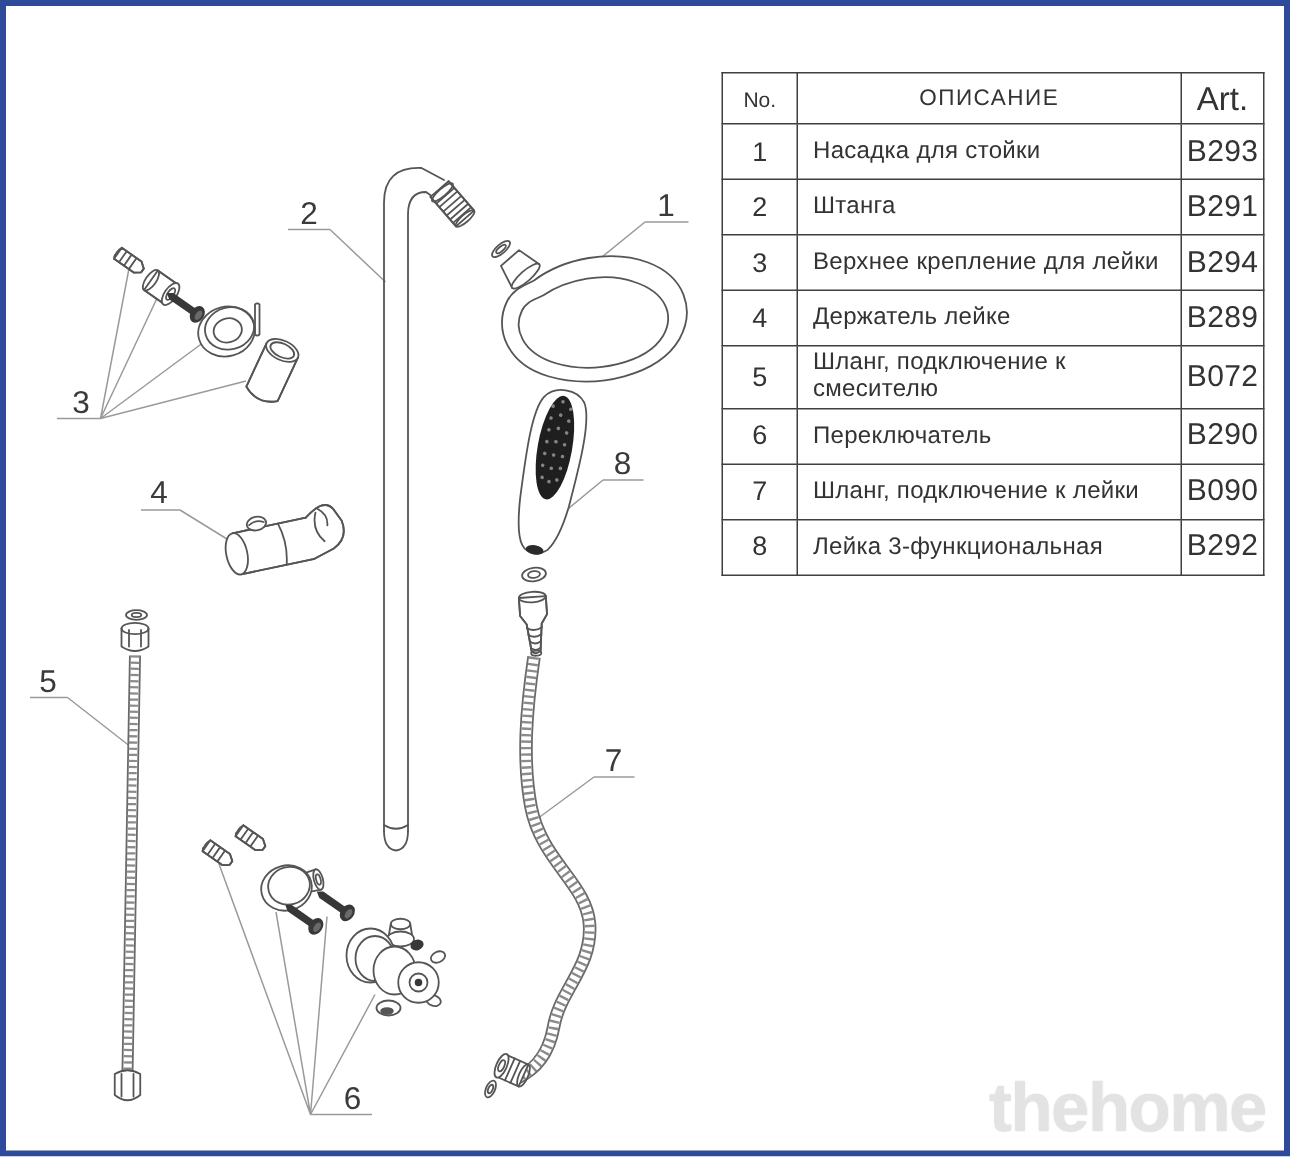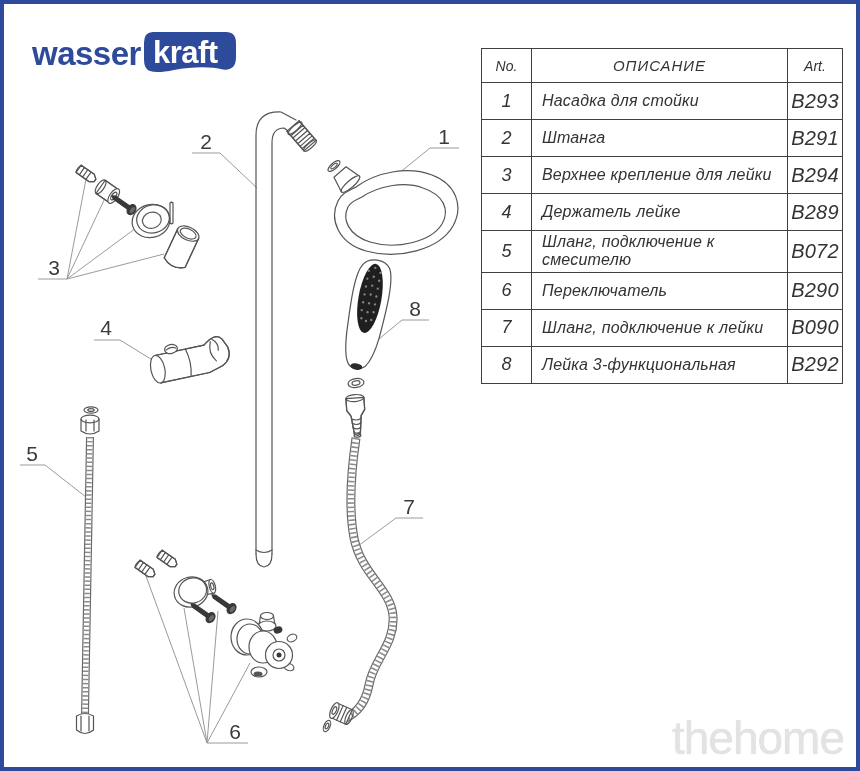--- a/index.html
+++ b/index.html
@@ -17,36 +17,35 @@
   .logo svg{display:block;}
   .logo text{font-family:"Liberation Sans",sans-serif;font-weight:700;font-size:31px;fill:#ffffff;letter-spacing:-0.5px;}
   
   .parts-table{
     position:absolute;left:477px;top:44px;width:361px;border-collapse:collapse;
     background:#fff;table-layout:fixed;
   }
   .parts-table th,.parts-table td{
     border:1px solid #3f3f3f;color:#333;vertical-align:middle;
     font-family:"Liberation Sans",sans-serif;
-    font-style:italic;
   }
   .parts-table thead tr{height:34px;}
   .parts-table tbody tr{height:37px;}
   .col-no{width:50px;}
   .col-desc{width:256px;}
   .col-art{width:55px;}
   th.h-no{font-size:14px;font-weight:400;text-align:center;}
   th.h-desc{font-size:15px;font-weight:400;text-align:center;letter-spacing:1px;}
-  th.h-art{font-size:14px;font-weight:400;text-align:center;}
+  th.h-art{font-size:22px;font-weight:400;text-align:center;}
   td.c-no{font-size:18px;text-align:center;}
   td.c-desc{font-size:16px;text-align:left;padding:2px 8px 2px 10px;letter-spacing:0.2px;line-height:1.15;white-space:pre-line;}
   td.c-art{font-size:20px;text-align:center;letter-spacing:0.2px;}
   
   .watermark{
-    position:absolute;right:12px;bottom:6px;font-size:46px;font-weight:400;
+    position:absolute;right:12px;bottom:6px;font-size:46px;font-weight:700;
     color:#e3e3e3;letter-spacing:-1px;text-shadow:0 0 1px #d6d6d6;line-height:1;
   }
   
   svg.diagram{position:absolute;left:0;top:0;}
   .ln{fill:none;stroke:#555;stroke-width:1.2;stroke-linecap:round;stroke-linejoin:round;}
   .wf{fill:#fff;stroke:#555;stroke-width:1.2;stroke-linejoin:round;}
   .dk{fill:#383838;stroke:#383838;stroke-width:1;stroke-linejoin:round;}
   .lt{fill:none;stroke:#9a9a9a;stroke-width:1;}
   .hoseA{fill:none;stroke:#6a6a6a;stroke-width:9;}
   .hoseB{fill:none;stroke:#ffffff;stroke-width:6.6;}
@@ -259,27 +258,20 @@
       <text class="callout" x="202" y="145">2</text>
       <text class="callout" x="50" y="271">3</text>
       <text class="callout" x="102" y="331">4</text>
       <text class="callout" x="28" y="457">5</text>
       <text class="callout" x="231" y="735">6</text>
       <text class="callout" x="405" y="510">7</text>
       <text class="callout" x="411" y="312">8</text>
     </g>
   </svg>
 
-  <div class="logo">
-    <span class="wasser">wasser</span>
-    <svg width="97" height="46" viewBox="0 0 97 46">
-      <path d="M11 2 H84 Q94 2 94 13 V27 Q94 41 81 39.5 C68 36 48 37 32 40 Q15 43.5 8 41 Q2 39 2 30 V13 Q2 2 11 2 Z" fill="#2d4a9b"></path>
-      <text x="11" y="33">kraft</text>
-    </svg>
-  </div>
 
   <table class="parts-table">
     <colgroup>
         <col class="col-no">
         <col class="col-desc">
         <col class="col-art">
       </colgroup>
     <thead>
       <tr>
         <th class="h-no">No.</th>

